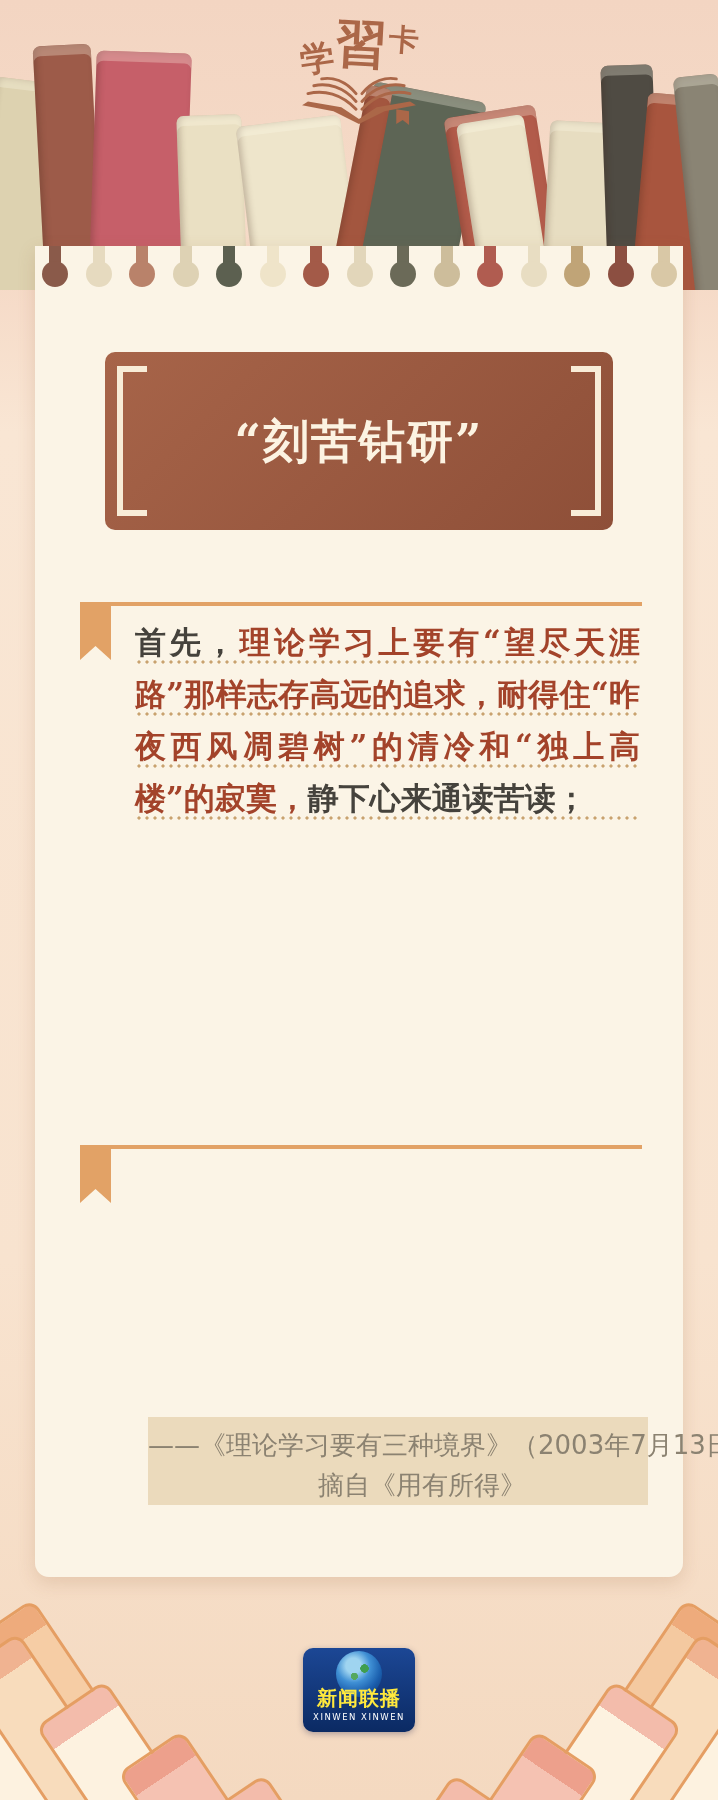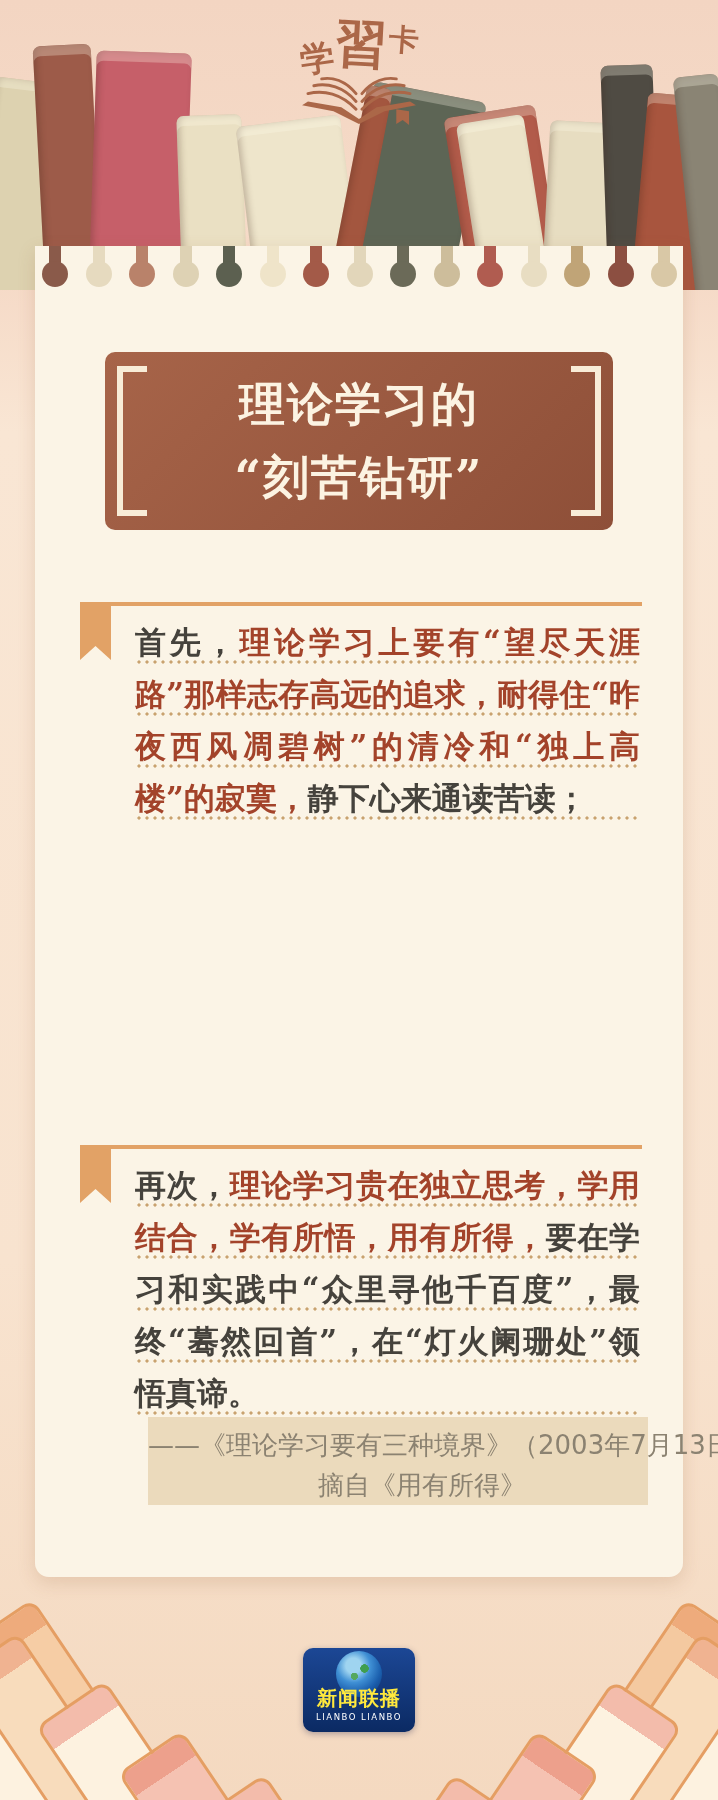--- a/index.html
+++ b/index.html
@@ -156,40 +156,38 @@
         <div class="hole-dot" style="left: 485.5px; top: 15px; width: 26px; height: 26px; background: rgb(232, 221, 194);"></div>
         <div class="hole-slot" style="left: 536px; width: 12px; height: 28px; background: rgb(192, 164, 119);"></div>
         <div class="hole-dot" style="left: 529px; top: 15px; width: 26px; height: 26px; background: rgb(192, 164, 119);"></div>
         <div class="hole-slot" style="left: 579.5px; width: 12px; height: 28px; background: rgb(140, 79, 65);"></div>
         <div class="hole-dot" style="left: 572.5px; top: 15px; width: 26px; height: 26px; background: rgb(140, 79, 65);"></div>
         <div class="hole-slot" style="left: 623px; width: 12px; height: 28px; background: rgb(217, 200, 166);"></div>
         <div class="hole-dot" style="left: 616px; top: 15px; width: 26px; height: 26px; background: rgb(217, 200, 166);"></div>
       </div>
 
     <div class="title-box">
-      <div class="tl">理论学习的</div>
       <div class="tl">“刻苦钻研”</div>
     </div>
 
     <div class="para p1">
       <div class="ribbon"></div>
       <div class="ptext"><span>首先，</span><span class="hl">理论学习上要有“望尽天涯路”那样志存高远的追求，耐得住“昨夜西风凋碧树”的清冷和“独上高楼”的寂寞，</span><span>静下心来通读苦读；</span></div>
     </div>
 
 
     <div class="para p3">
       <div class="ribbon"></div>
-      <div class="ptext"><span>再次，</span><span class="hl">理论学习贵在独立思考，学用结合，学有所悟，用有所得，</span><span>要在学习和实践中“众里寻他千百度”，最终“蓦然回首”，在“灯火阑珊处”领悟真谛。</span></div>
     </div>
 
     <div class="attrib">
       <div class="nowrap">——《理论学习要有三种境界》（2003年7月13日）</div>
       <div>摘自《用有所得》</div>
     </div>
   </div>
 
   <div class="xwlb">
     <div class="globe"></div>
     <div class="cn">新闻联播</div>
-    <div class="en">LIANBO  LIANBO</div>
+    <div class="en">XINWEN  XINWEN</div>
   </div>
 
 </div>
 
 </body></html>

